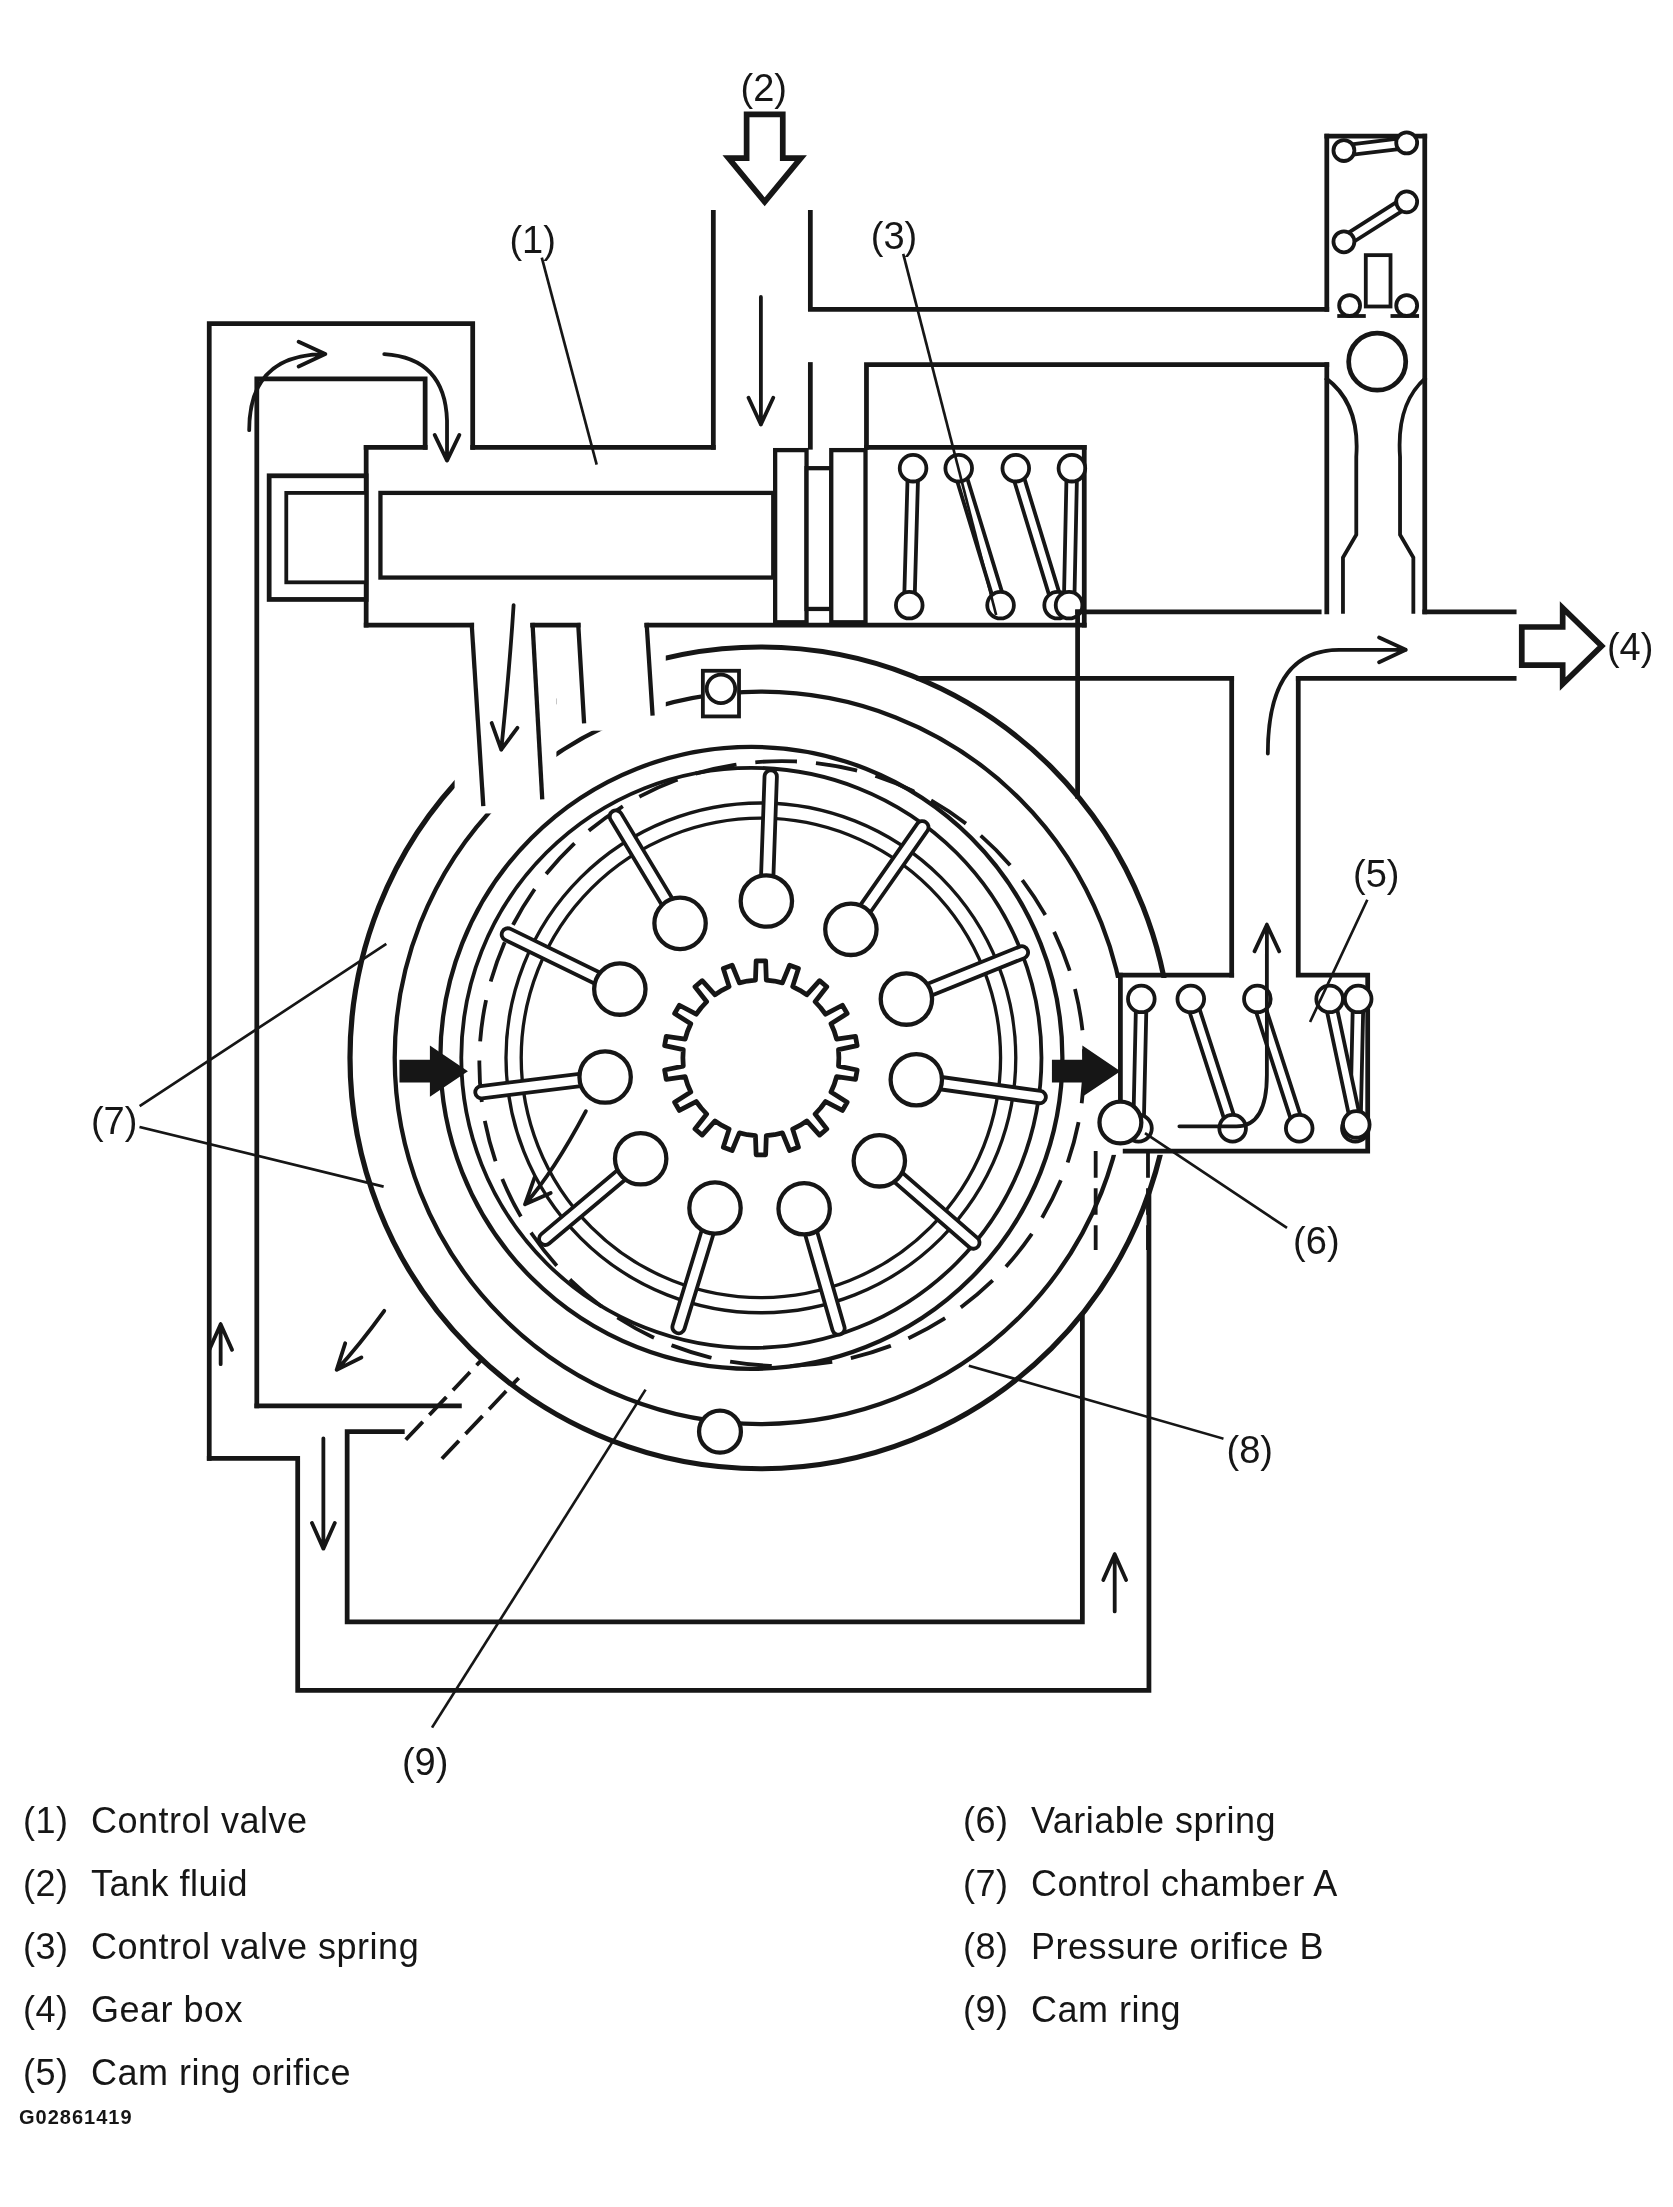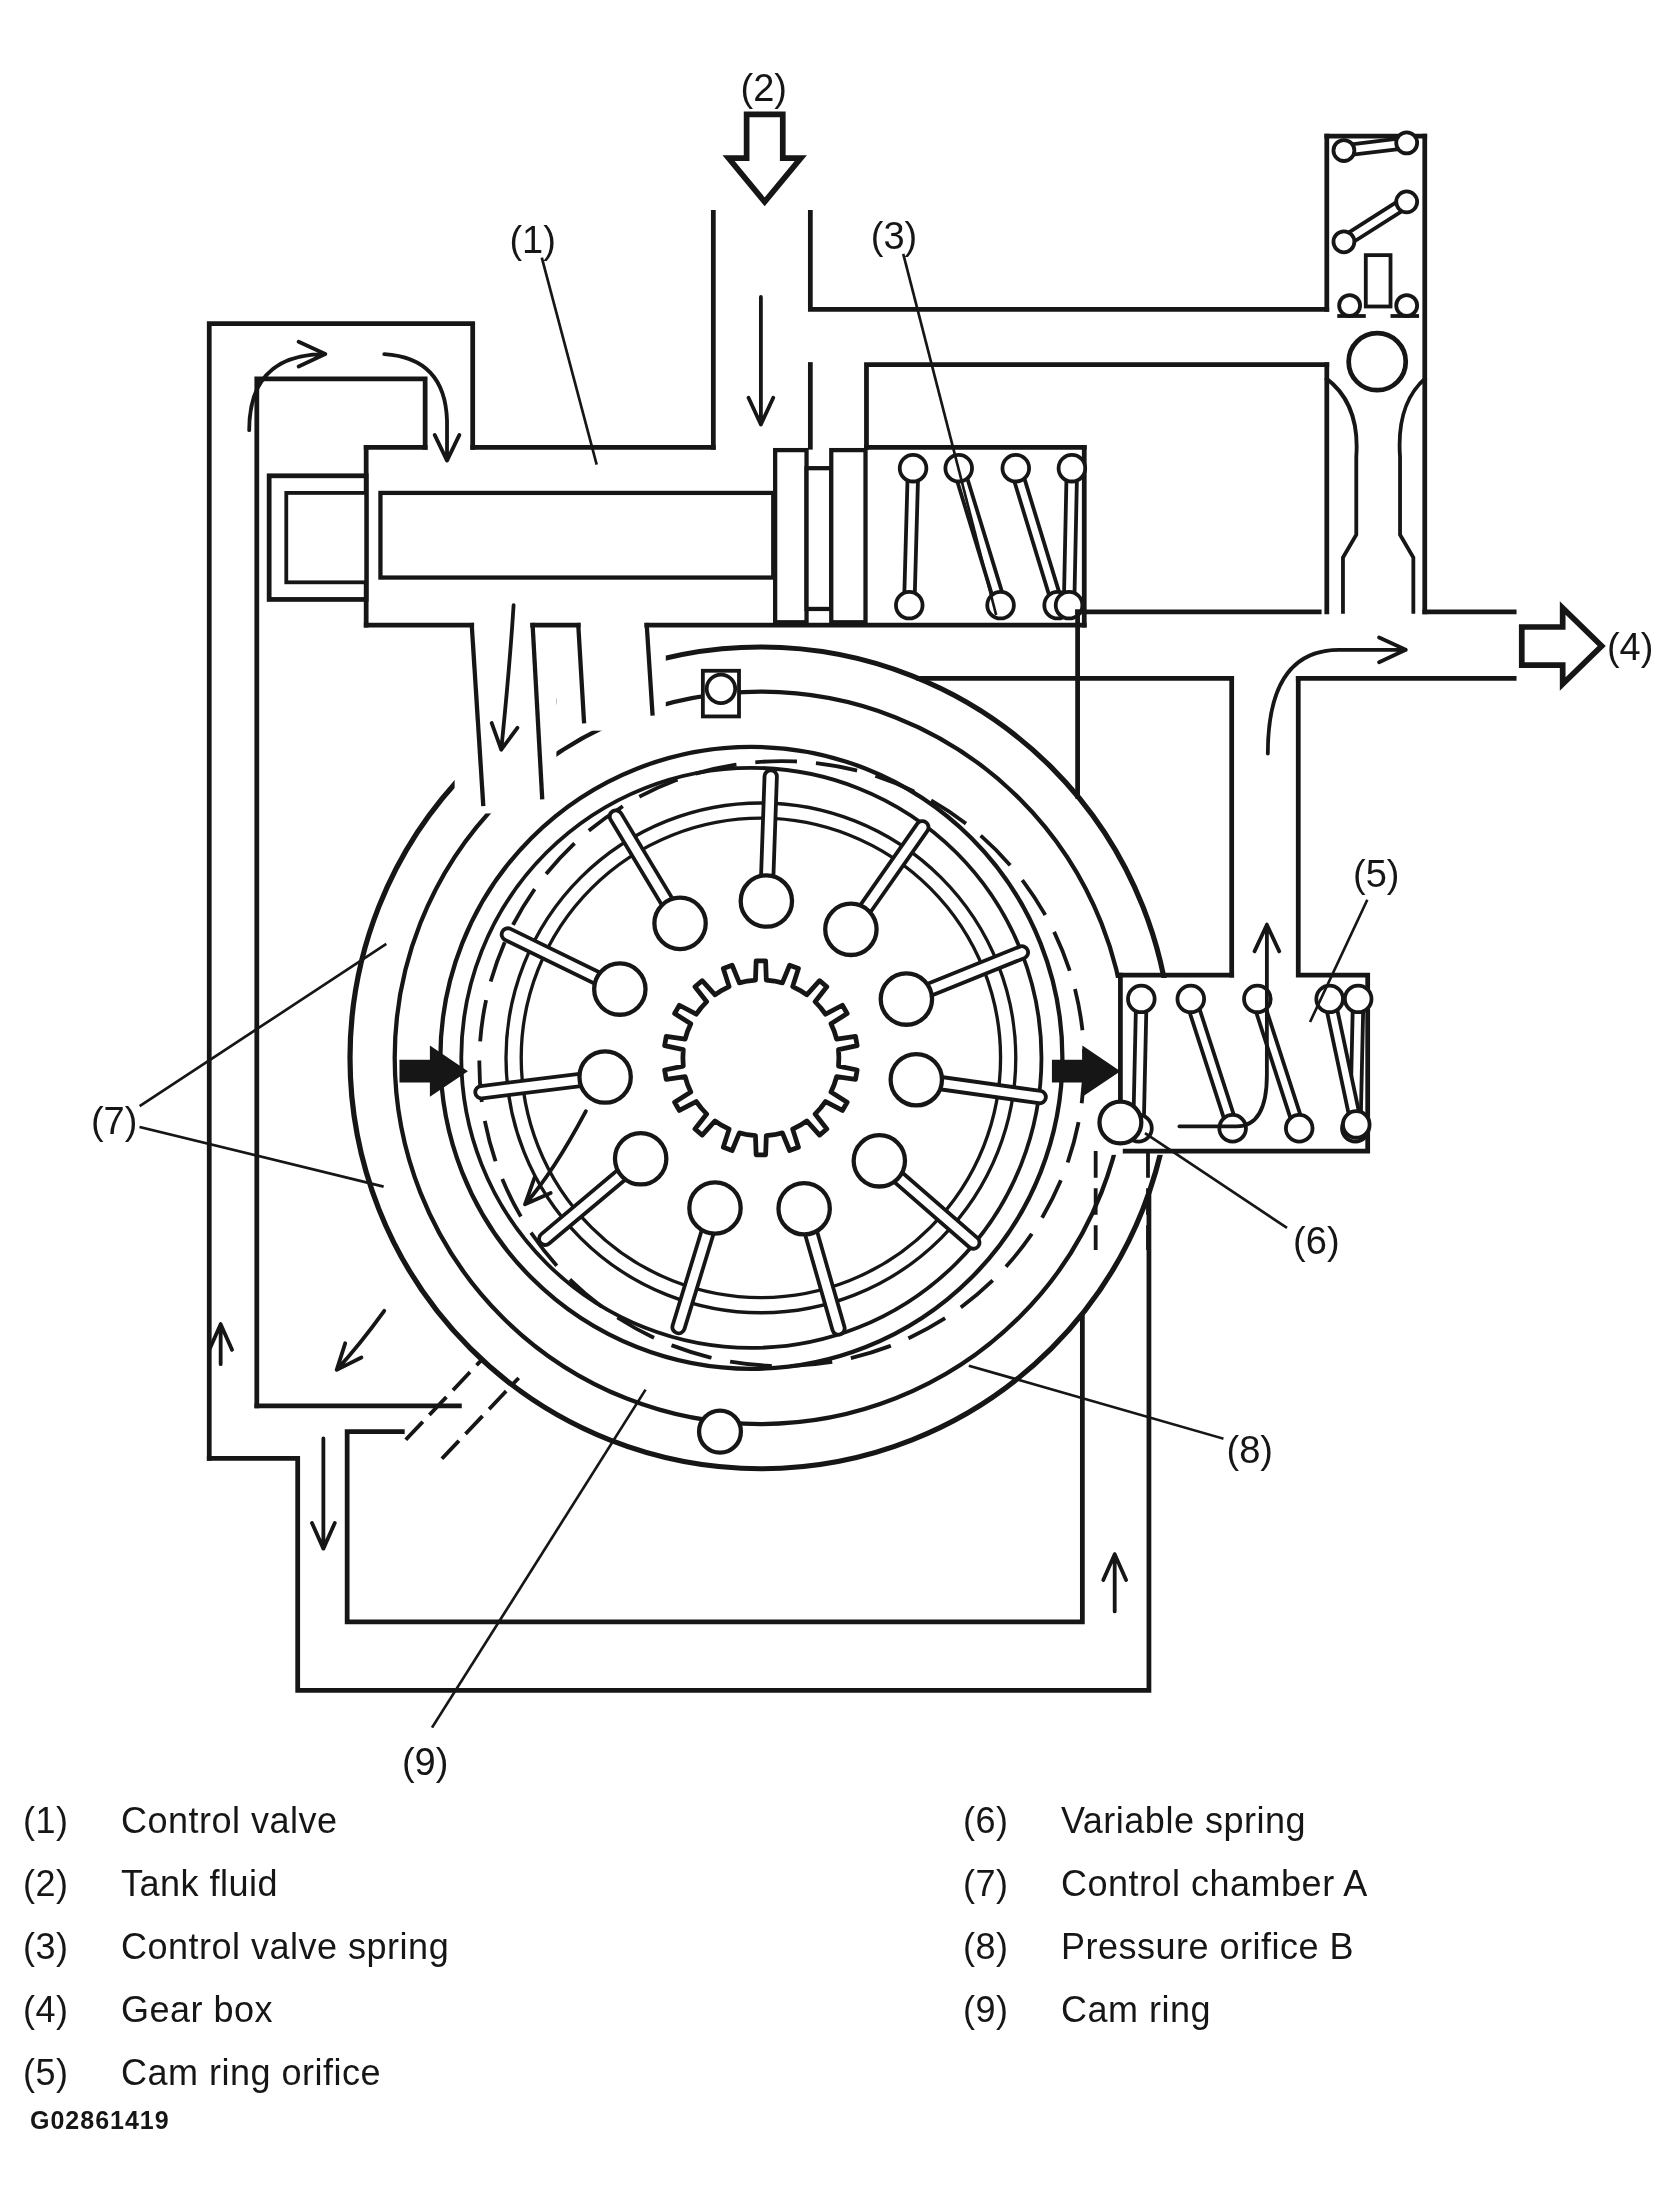--- a/index.html
+++ b/index.html
@@ -5,22 +5,22 @@
   html,body{margin:0;padding:0;background:#e8e8e8;}
   .page{position:relative;width:1673px;height:2208px;background:#ffffff;
         font-family:"Liberation Sans",sans-serif;color:#161616;overflow:hidden;}
   .diagram-svg{position:absolute;top:0;left:0;}
   .legend{position:absolute;top:1800px;left:0;width:1673px;}
   .legend-col{position:absolute;top:0;}
   .legend-col.left{left:23px;}
   .legend-col.right{left:963px;}
   .legend-row{display:flex;align-items:baseline;height:63px;font-size:36px;letter-spacing:0.5px;}
   .legend-num{width:68px;flex:0 0 68px;}
-  .legend-label{white-space:nowrap;margin-left:30px;}
-  .figure-id{position:absolute;top:2106px;left:30px;font-size:25px;font-weight:bold;letter-spacing:1px;}
+  .legend-label{white-space:nowrap;}
+  .figure-id{position:absolute;top:2106px;left:19px;font-size:20px;font-weight:bold;letter-spacing:1px;}
   text.callout{font-family:"Liberation Sans",sans-serif;font-size:40px;fill:#161616;}
 </style>
 </head>
 <body>
 
 <div class="page">
 
 <svg class="diagram-svg" width="1673" height="2208" viewBox="0 0 1759 2321" fill="none" stroke="#161616" stroke-width="5" stroke-linecap="square" stroke-linejoin="miter">
 
   <g>

